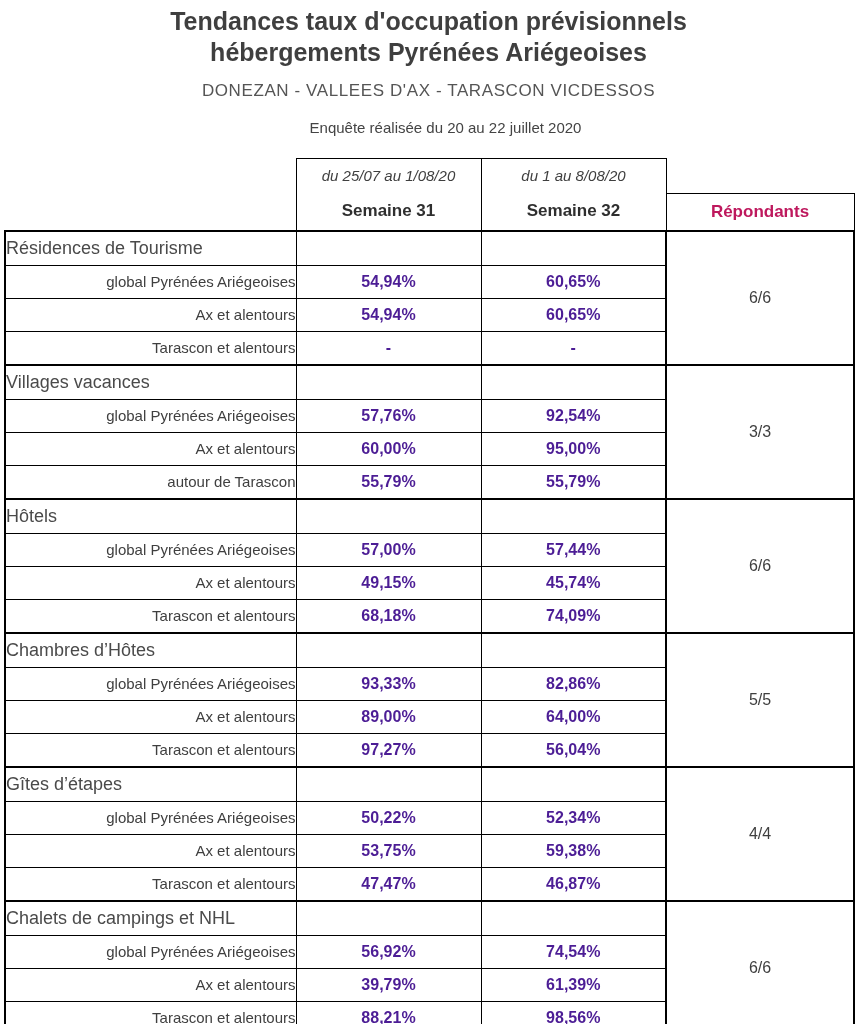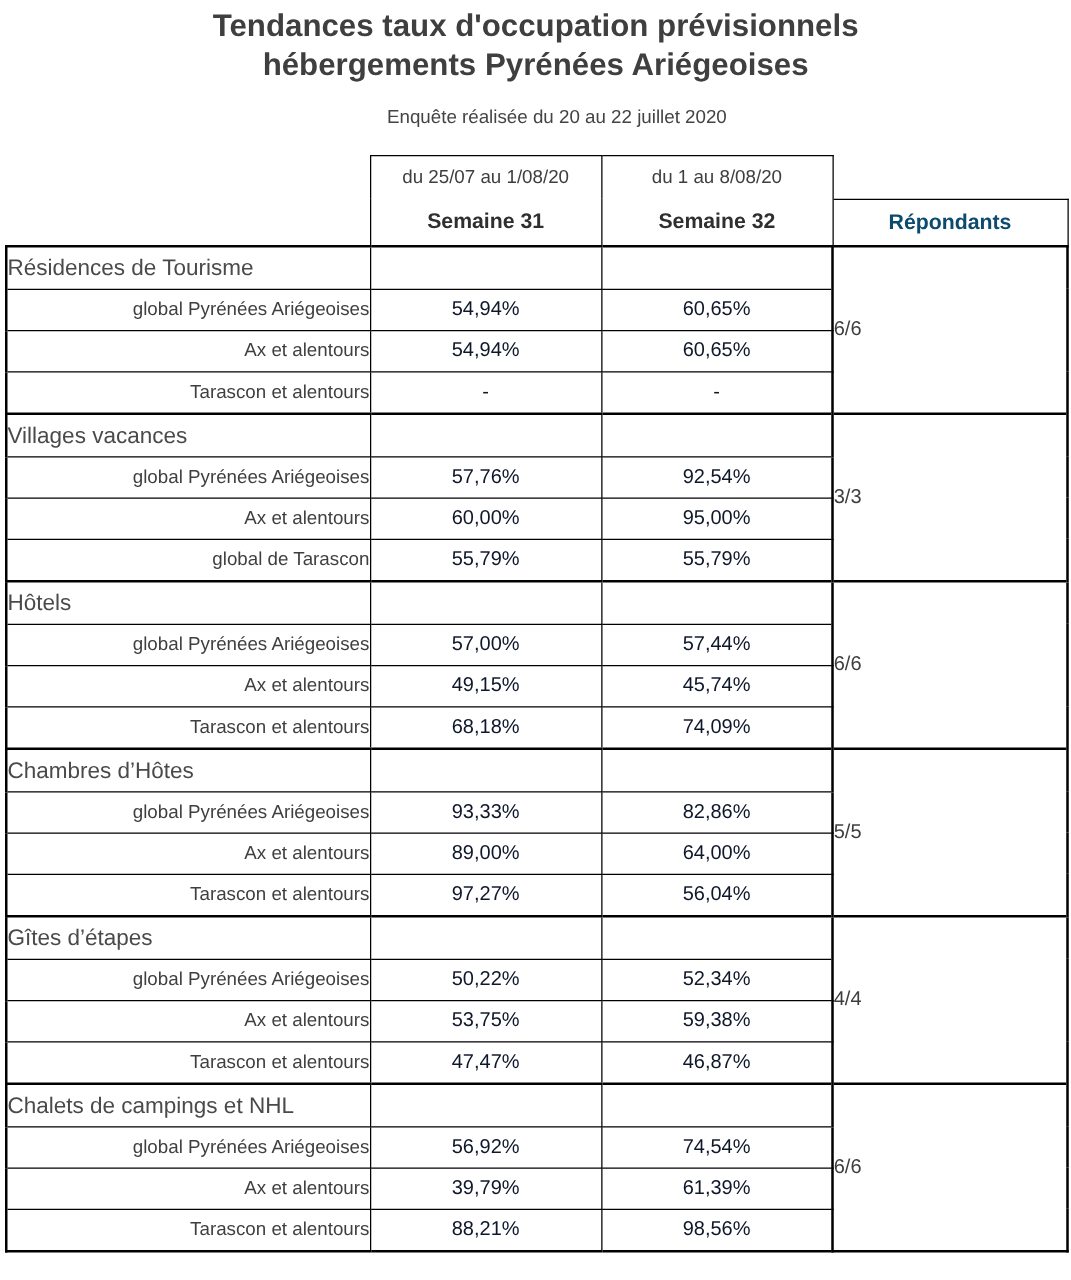--- a/index.html
+++ b/index.html
@@ -65,36 +65,37 @@
 
   
   .hdr-date {
     text-align: center;
     font-size: 15px;
     color: #3f3f3f;
     border: 1px solid #000;
     border-bottom: none;
     height: 34px;
     line-height: 34px;
+    font-style: italic;
   }
   .hdr-week {
     text-align: center;
     font-size: 17px;
     font-weight: bold;
     color: #2f2f2f;
     border: 1px solid #000;
     border-top: none;
     height: 36px;
     line-height: 36px;
   }
   .hdr-resp {
     text-align: center;
     font-size: 17px;
     font-weight: bold;
-    color: #0c4a6e;
+    color: #be185d;
     border: 1px solid #000;
     height: 36px;
     line-height: 36px;
   }
   .blank-corner { border: none; }
 
   
   .grp-title {
     font-size: 18px;
     font-weight: normal;
@@ -125,57 +126,59 @@
     text-align: right;
     padding-right: 6px;
     border-left: 2px solid #000;
     border-right: 1px solid #000;
     border-bottom: 1px solid #000;
     height: 32px;
     line-height: 32px;
   }
   .row-val {
     font-size: 16px;
-    color: #0f172a;
+    color: #4c1d95;
     text-align: center;
     border-right: 1px solid #000;
     border-bottom: 1px solid #000;
     height: 32px;
     line-height: 32px;
+    font-weight: bold;
   }
   .row-val.last {
     border-right: 2px solid #000;
   }
   .row-last-of-group .row-label,
   .row-last-of-group .row-val {
     border-bottom: 2px solid #000;
   }
 
   
   .resp-cell {
-    text-align: left;
+    text-align: center;
     font-size: 16px;
     color: #3f3f3f;
     border: 2px solid #000;
     border-bottom: 1px solid #000;
   }
   .resp-cell.bottom {
     border-bottom: 2px solid #000;
   }
 </style>
 </head>
 <body>
 
 <div class="page">
 
   <div class="header">
     <div class="title">
       <div>Tendances taux d'occupation prévisionnels</div>
       <div>hébergements Pyrénées Ariégeoises</div>
     </div>
+    <div class="subtitle">DONEZAN - VALLEES D'AX - TARASCON VICDESSOS</div>
     <div class="survey-note">Enquête réalisée du 20 au 22 juillet 2020</div>
   </div>
 
   <table class="main">
     <colgroup>
       <col class="c-label">
       <col class="c-w1">
       <col class="c-w2">
       <col class="c-resp">
     </colgroup>
@@ -227,21 +230,21 @@
         <td class="row-label">global Pyrénées Ariégeoises</td>
         <td class="row-val">57,76%</td>
         <td class="row-val last">92,54%</td>
       </tr>
       <tr>
         <td class="row-label">Ax et alentours</td>
         <td class="row-val">60,00%</td>
         <td class="row-val last">95,00%</td>
       </tr>
       <tr class="row-last-of-group">
-        <td class="row-label">global de Tarascon</td>
+        <td class="row-label">autour de Tarascon</td>
         <td class="row-val">55,79%</td>
         <td class="row-val last">55,79%</td>
       </tr>
 
       <tr>
         <td class="grp-title">Hôtels</td>
         <td class="grp-empty"></td>
         <td class="grp-empty last"></td>
         <td class="resp-cell" rowspan="4">6/6</td>
       </tr>

